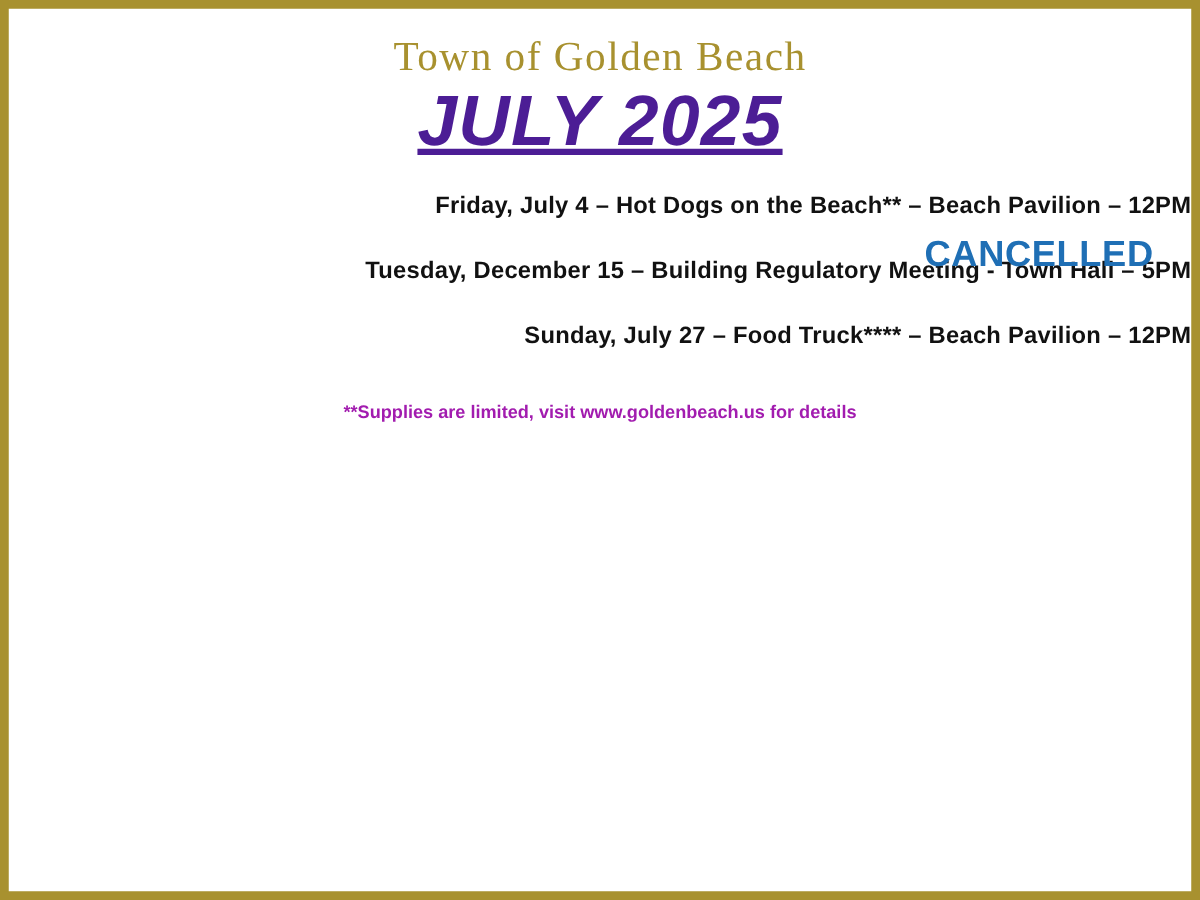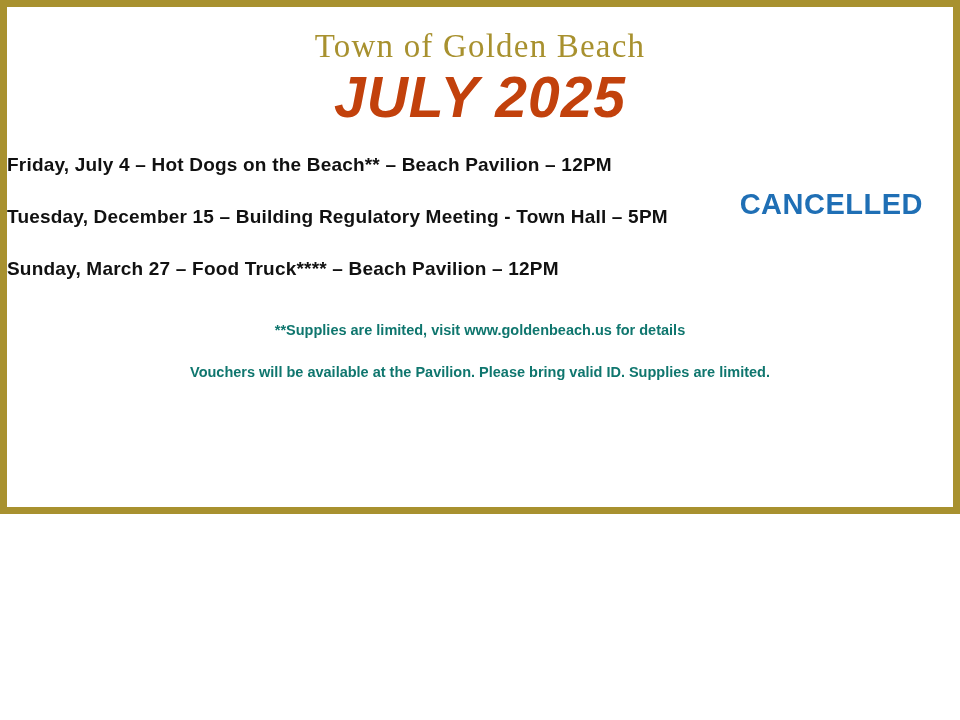--- a/index.html
+++ b/index.html
@@ -9,21 +9,21 @@
   body {
     width: 960px;
     height: 720px;
     background: #ffffff;
     font-family: "Liberation Sans", sans-serif;
     overflow: hidden;
   }
   .page {
     position: relative;
     width: 960px;
-    height: 514px;
+    height: 720px;
     box-sizing: border-box;
     border-left: 7px solid #a8912f;
     border-right: 7px solid #a8912f;
     background: #ffffff;
   }
   .page::before {
     content: "";
     position: absolute;
     left: -7px;
     right: -7px;
@@ -50,31 +50,32 @@
     color: #a8912f;
     letter-spacing: 1.2px;
     line-height: 1.1;
     font-weight: normal;
   }
   .month-title {
     font-family: "Liberation Sans", sans-serif;
     font-size: 57px;
     font-weight: bold;
     font-style: italic;
-    color: #c2410c;
+    color: #4c1d95;
     letter-spacing: 1px;
     line-height: 1.05;
     margin-top: 4px;
+    text-decoration: underline;
   }
   .events {
     margin-top: 26px;
     position: relative;
   }
   .event-line {
-    text-align: left;
+    text-align: right;
     font-size: 19px;
     font-weight: bold;
     color: #111111;
     letter-spacing: 0.2px;
     margin-bottom: 29px;
     line-height: 1.2;
     margin-top: 12px;
   }
   .cancelled-row {
     position: relative;
@@ -90,21 +91,21 @@
     letter-spacing: 0.5px;
     line-height: 1;
   }
   .notes {
     margin-top: 40px;
     text-align: center;
   }
   .note {
     font-size: 14.5px;
     font-weight: bold;
-    color: #0f766e;
+    color: #a21caf;
     margin-bottom: 23px;
     line-height: 1.35;
   }
   .note:last-child {
     margin-bottom: 0;
   }
   .note-second-line {
     display: block;
   }
 </style>
@@ -117,23 +118,22 @@
     <div class="town-title">Town of  Golden Beach</div>
     <div class="month-title">JULY 2025</div>
   </div>
 
   <div class="events">
     <div class="event-line">Friday, July 4 – Hot Dogs on the Beach** – Beach Pavilion – 12PM</div>
     <div class="event-line cancelled-row">
       <span>Tuesday, December 15  – Building Regulatory Meeting - Town Hall – 5PM</span>
       <span class="cancelled-stamp">CANCELLED</span>
     </div>
-    <div class="event-line">Sunday, March 27 – Food Truck**** – Beach Pavilion – 12PM</div>
+    <div class="event-line">Sunday, July 27 – Food Truck**** – Beach Pavilion – 12PM</div>
   </div>
 
   <div class="notes">
     <div class="note">**Supplies are limited, visit www.goldenbeach.us for details</div>
     <div class="note">
-      <span class="note-second-line">Vouchers will be available at the Pavilion. Please bring valid ID. Supplies are limited.</span>
     </div>
   </div>
 
 </div>
 
 </body></html>

